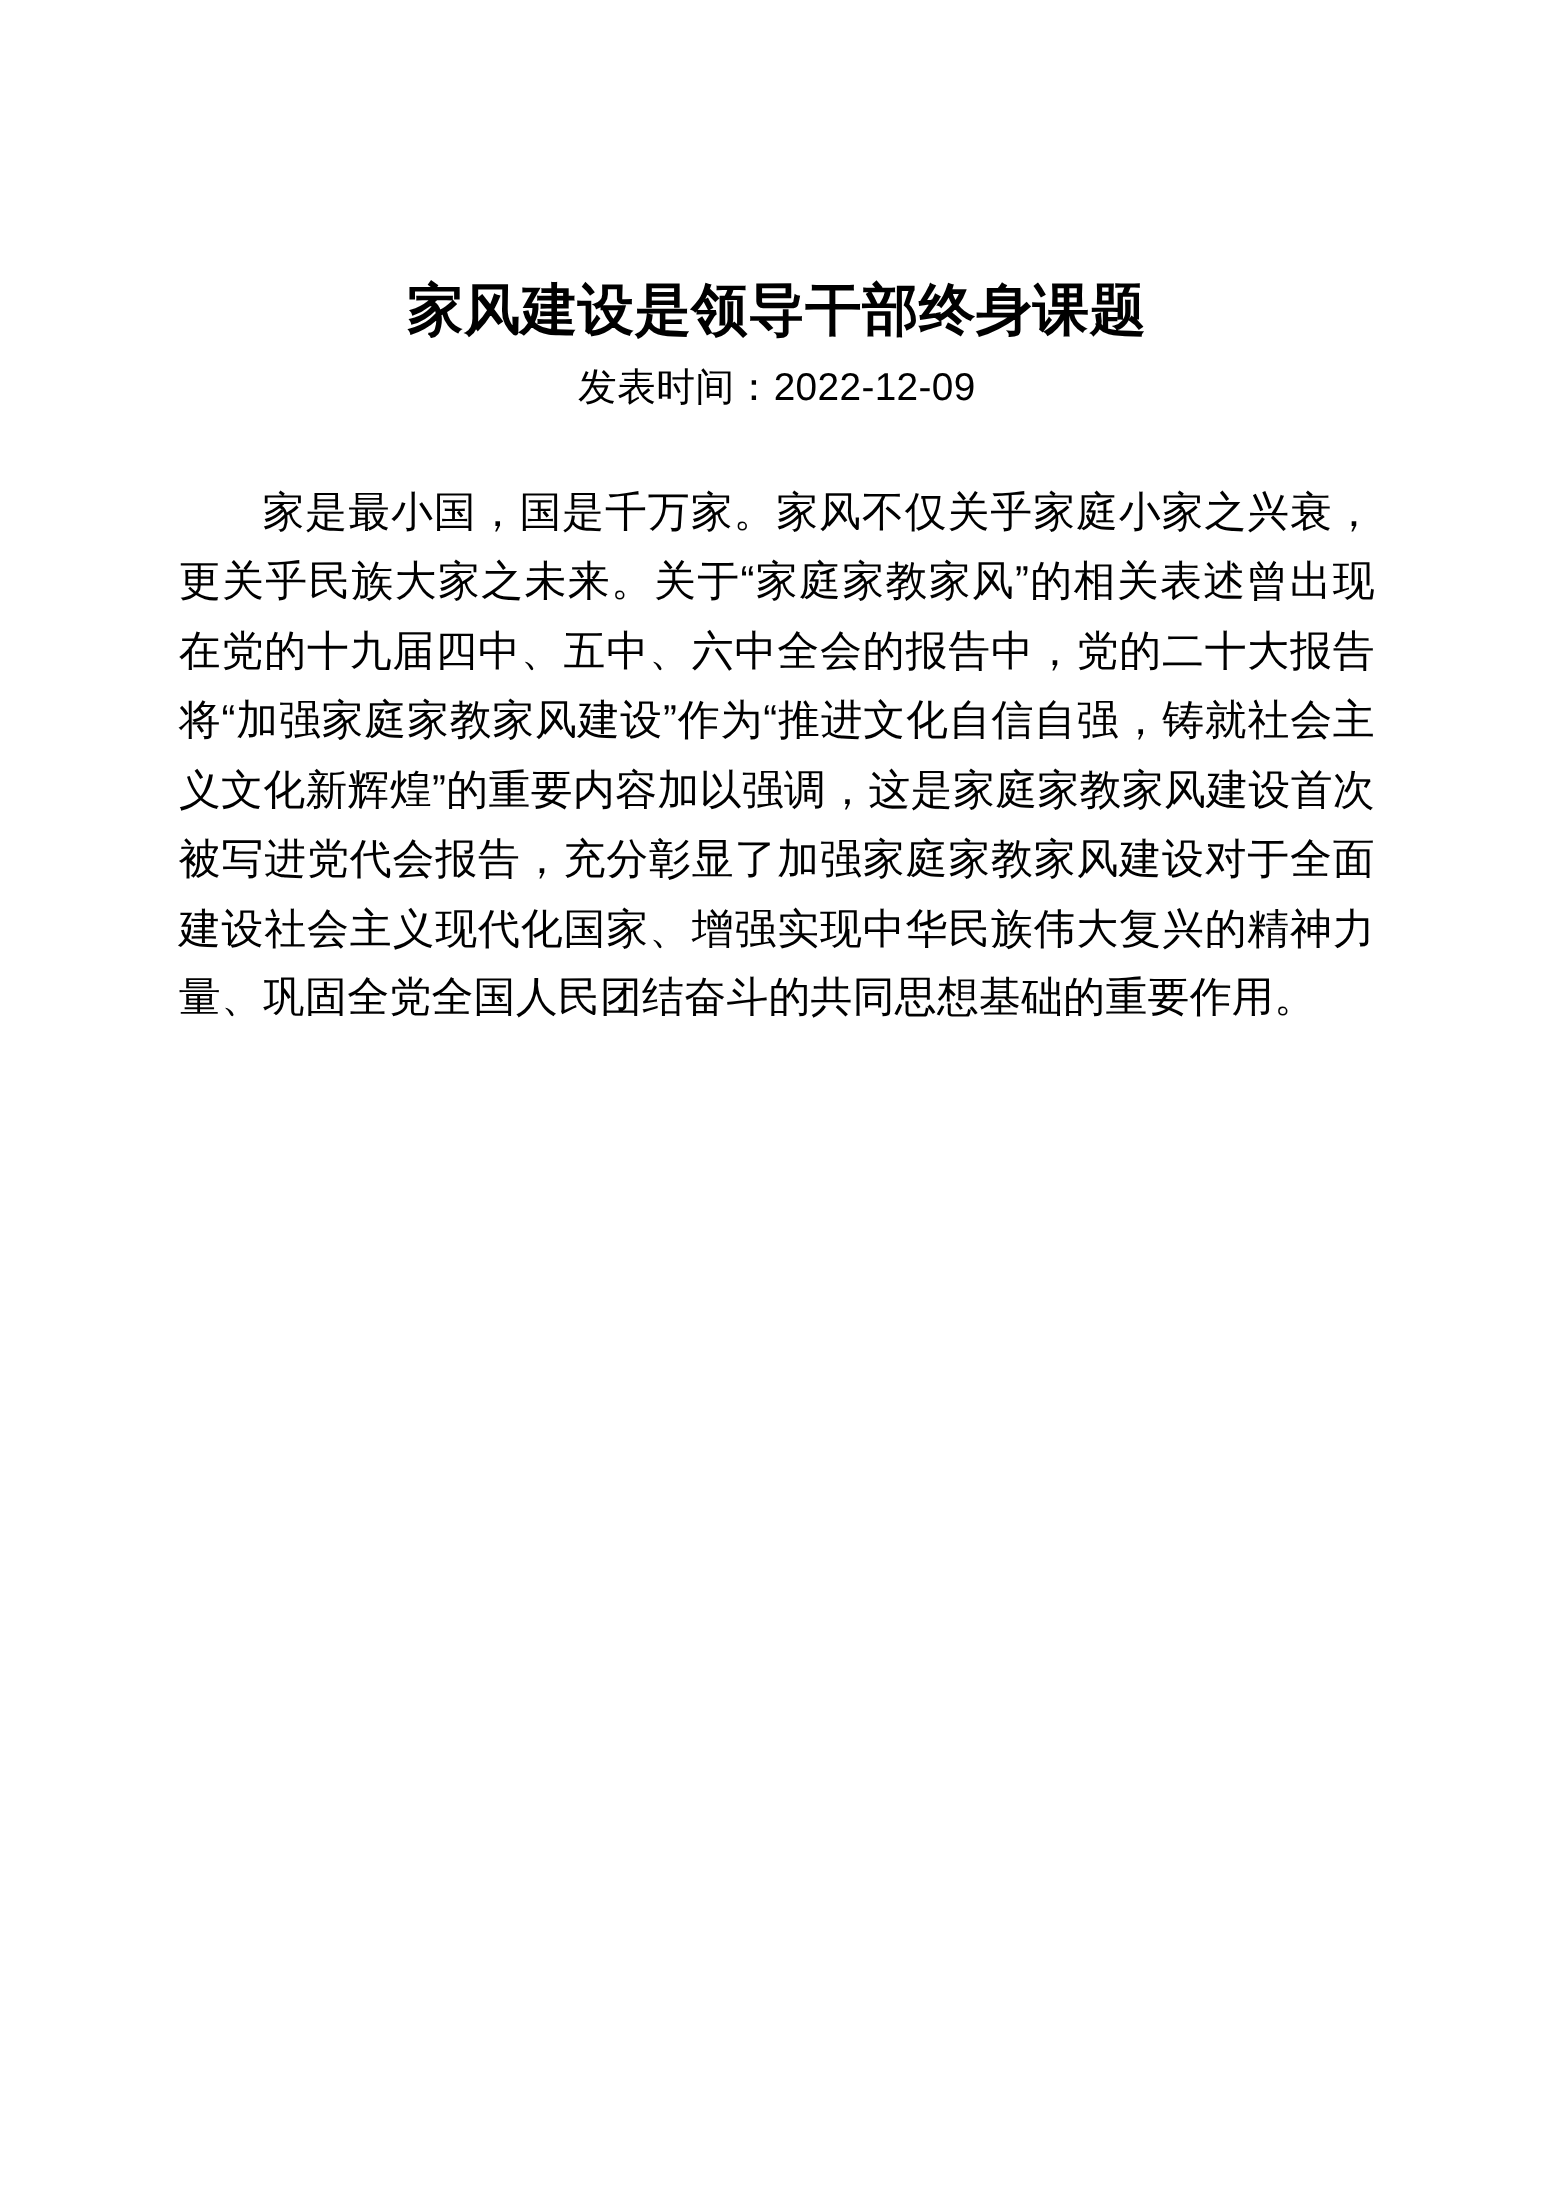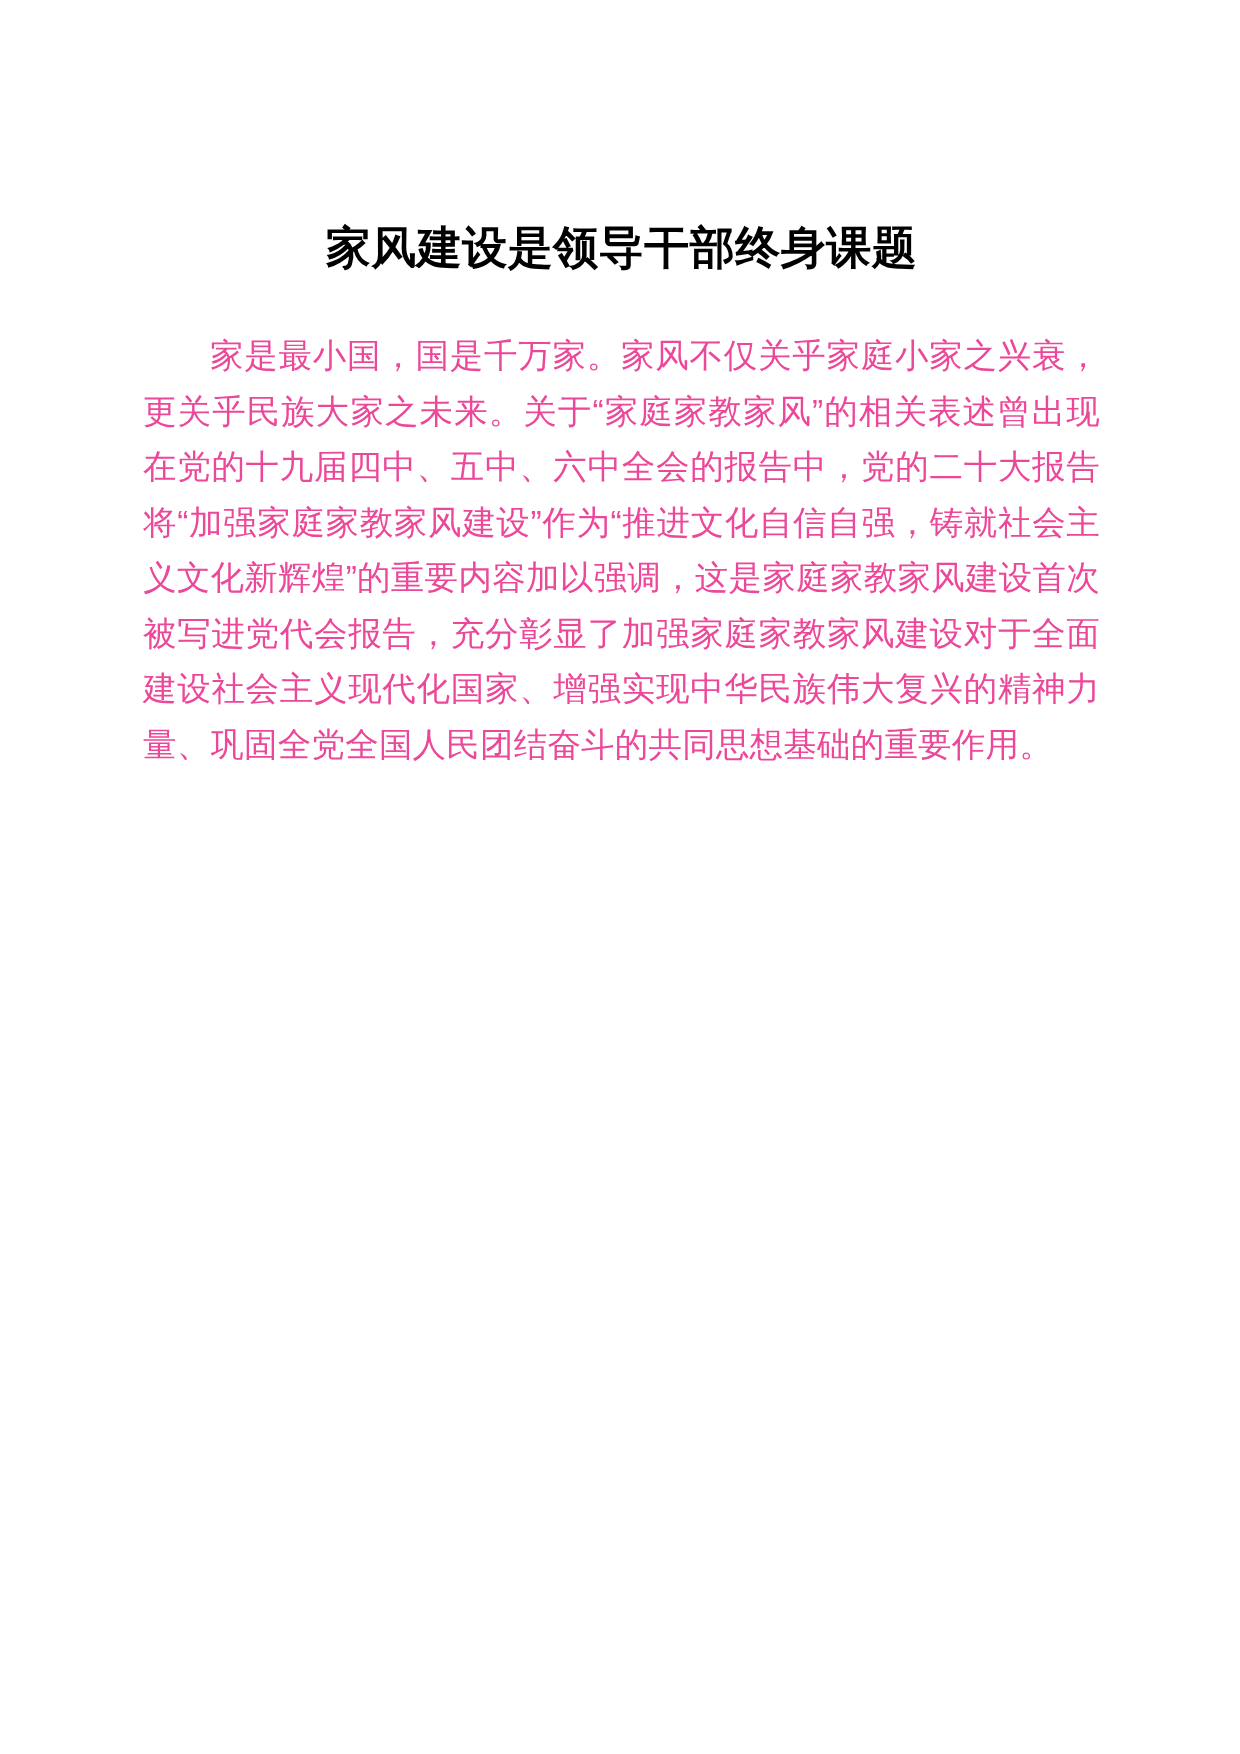--- a/index.html
+++ b/index.html
@@ -56,33 +56,34 @@
   }
 
   .para {
     margin: 0 0 0 0;
     font-size: 33.5px;
     line-height: 55.5px;
     text-align: justify;
     text-justify: inter-ideograph;
     text-indent: 2em;
     letter-spacing: 0.2px;
-    color: #ec4899;
+    color: #000000;
     word-break: break-all;
   }
 
   .para + .para {
     margin-top: 0px;
   }
 </style>
 </head>
 <body>
 
 <div class="page">
 
   <h1 class="doc-title">家风建设是领导干部终身课题</h1>
 
+  <div class="doc-subtitle">发表时间：2022-12-09</div>
 
   <div class="body-block">
     <p class="para">家是最小国，国是千万家。家风不仅关乎家庭小家之兴衰，更关乎民族大家之未来。关于“家庭家教家风”的相关表述曾出现在党的十九届四中、五中、六中全会的报告中，党的二十大报告将“加强家庭家教家风建设”作为“推进文化自信自强，铸就社会主义文化新辉煌”的重要内容加以强调，这是家庭家教家风建设首次被写进党代会报告，充分彰显了加强家庭家教家风建设对于全面建设社会主义现代化国家、增强实现中华民族伟大复兴的精神力量、巩固全党全国人民团结奋斗的共同思想基础的重要作用。</p>
   </div>
 
 </div>
 
 </body></html>

